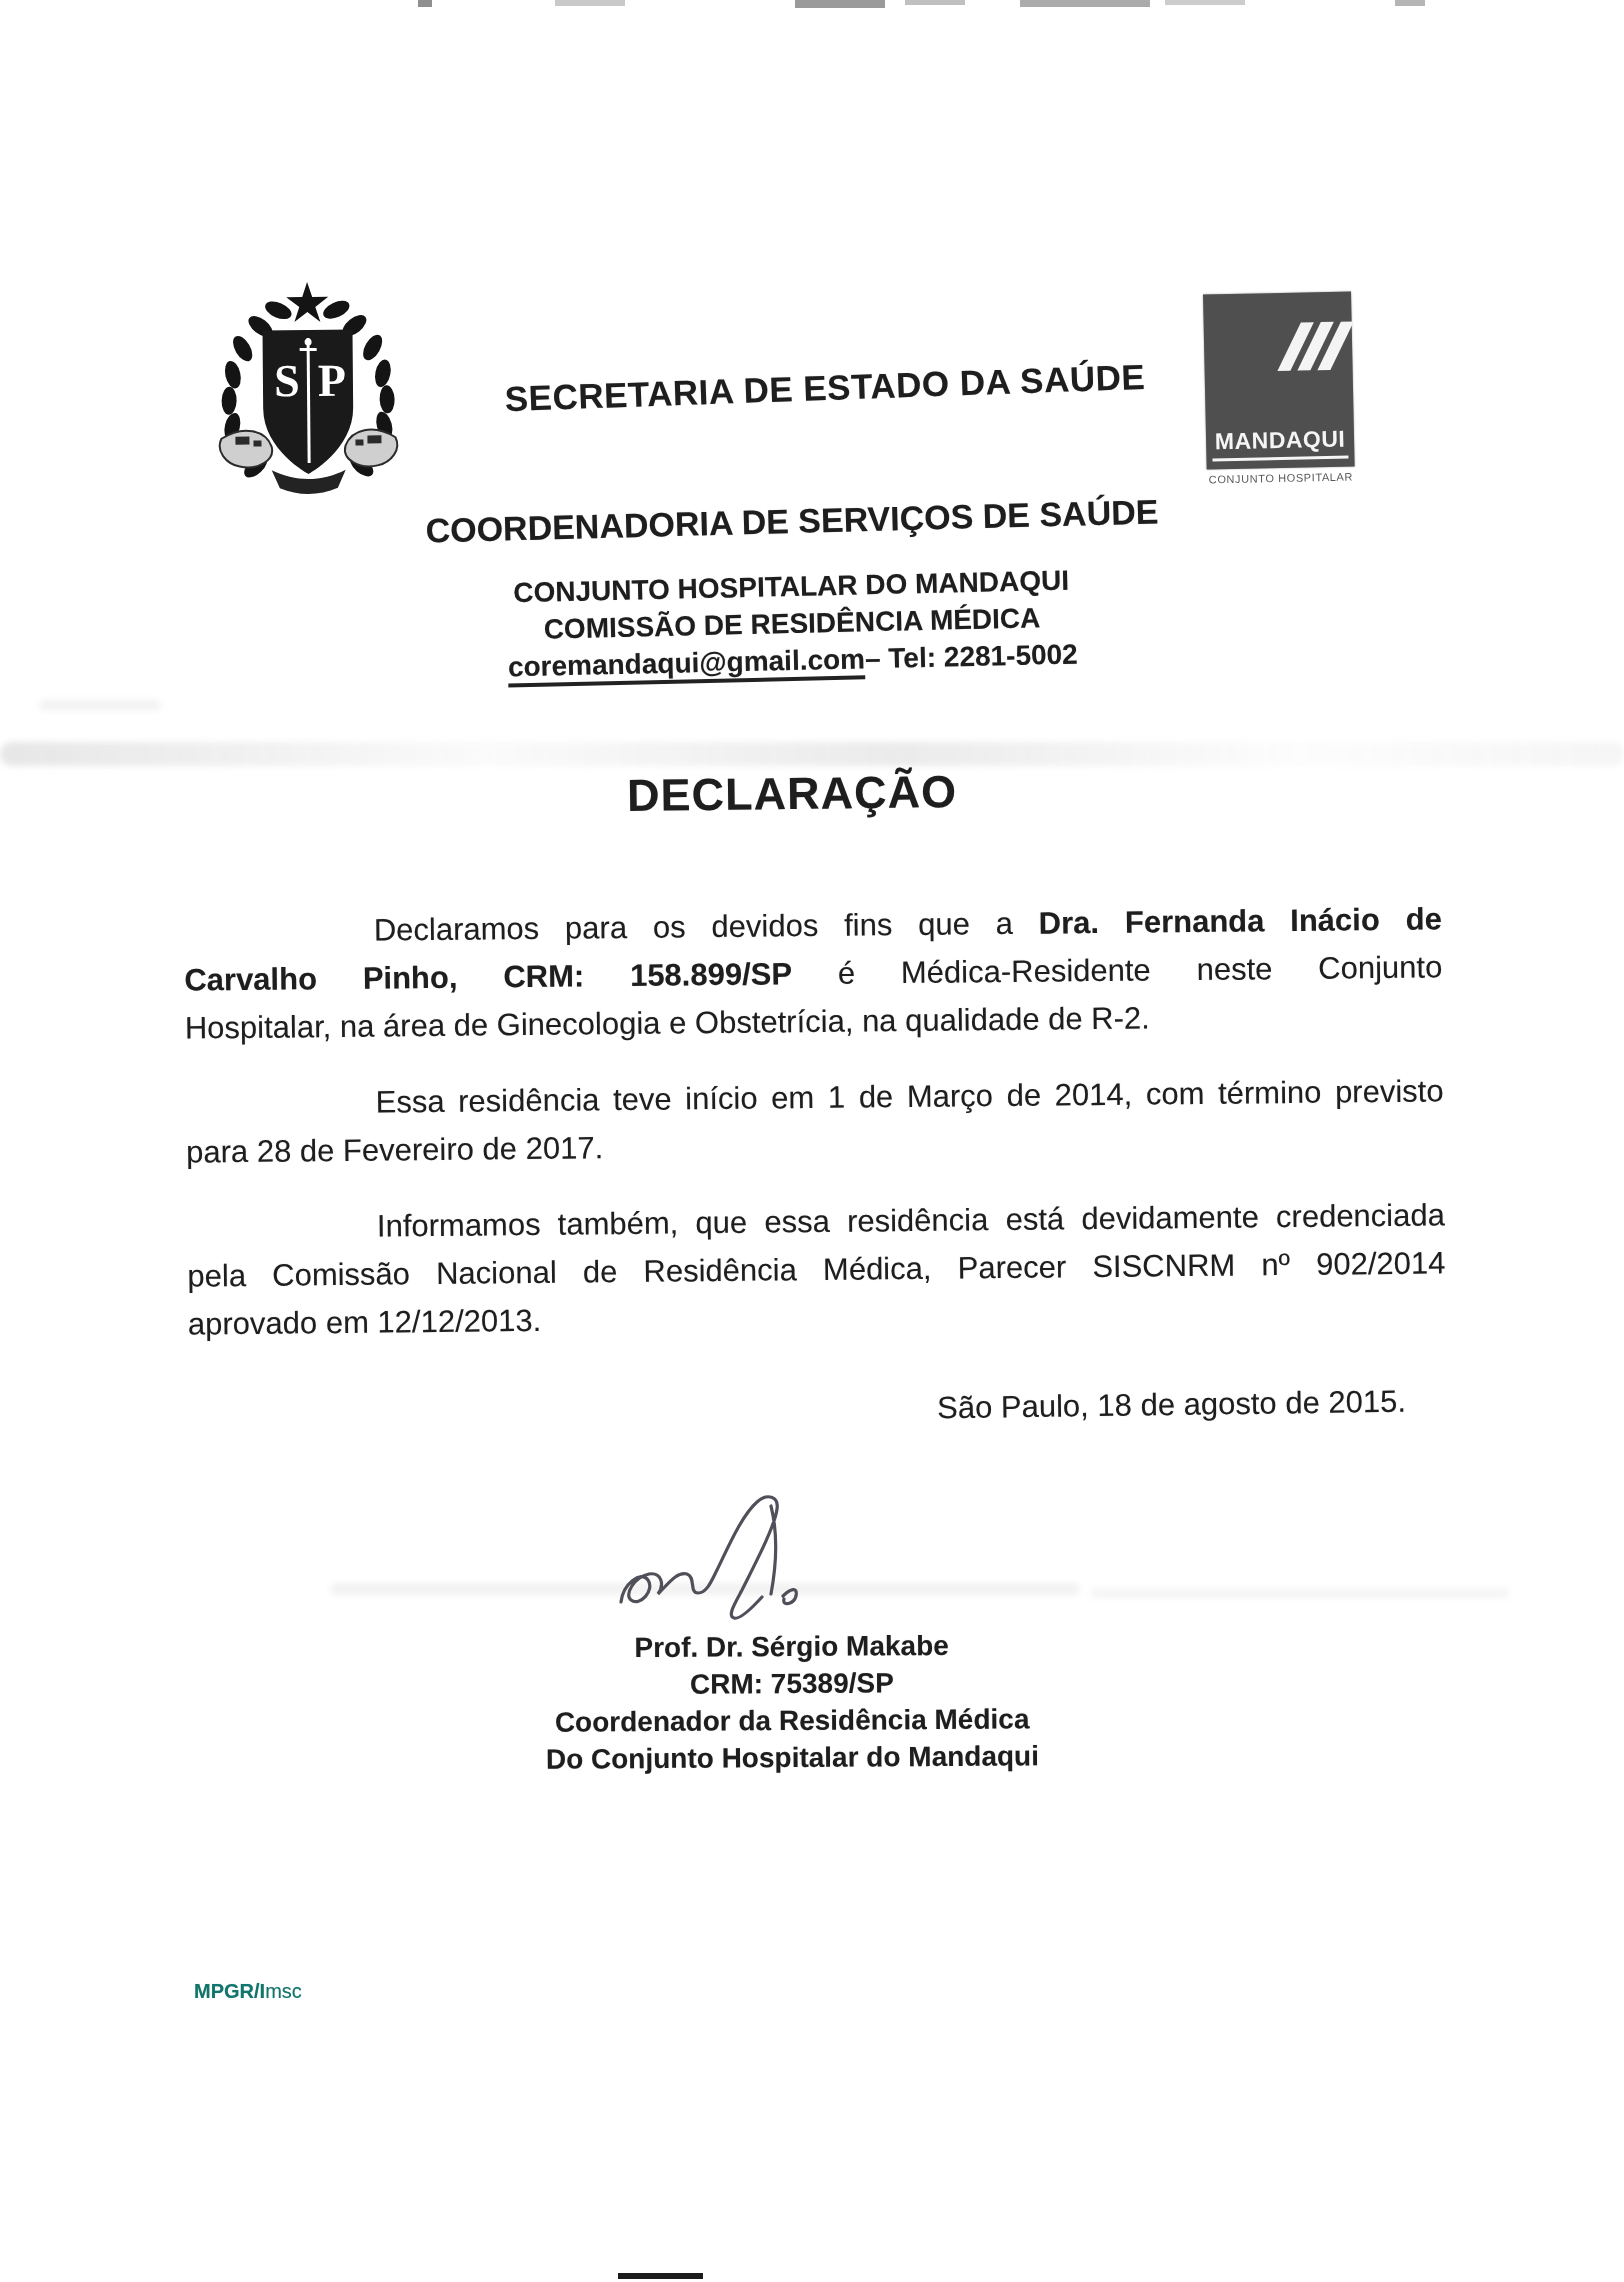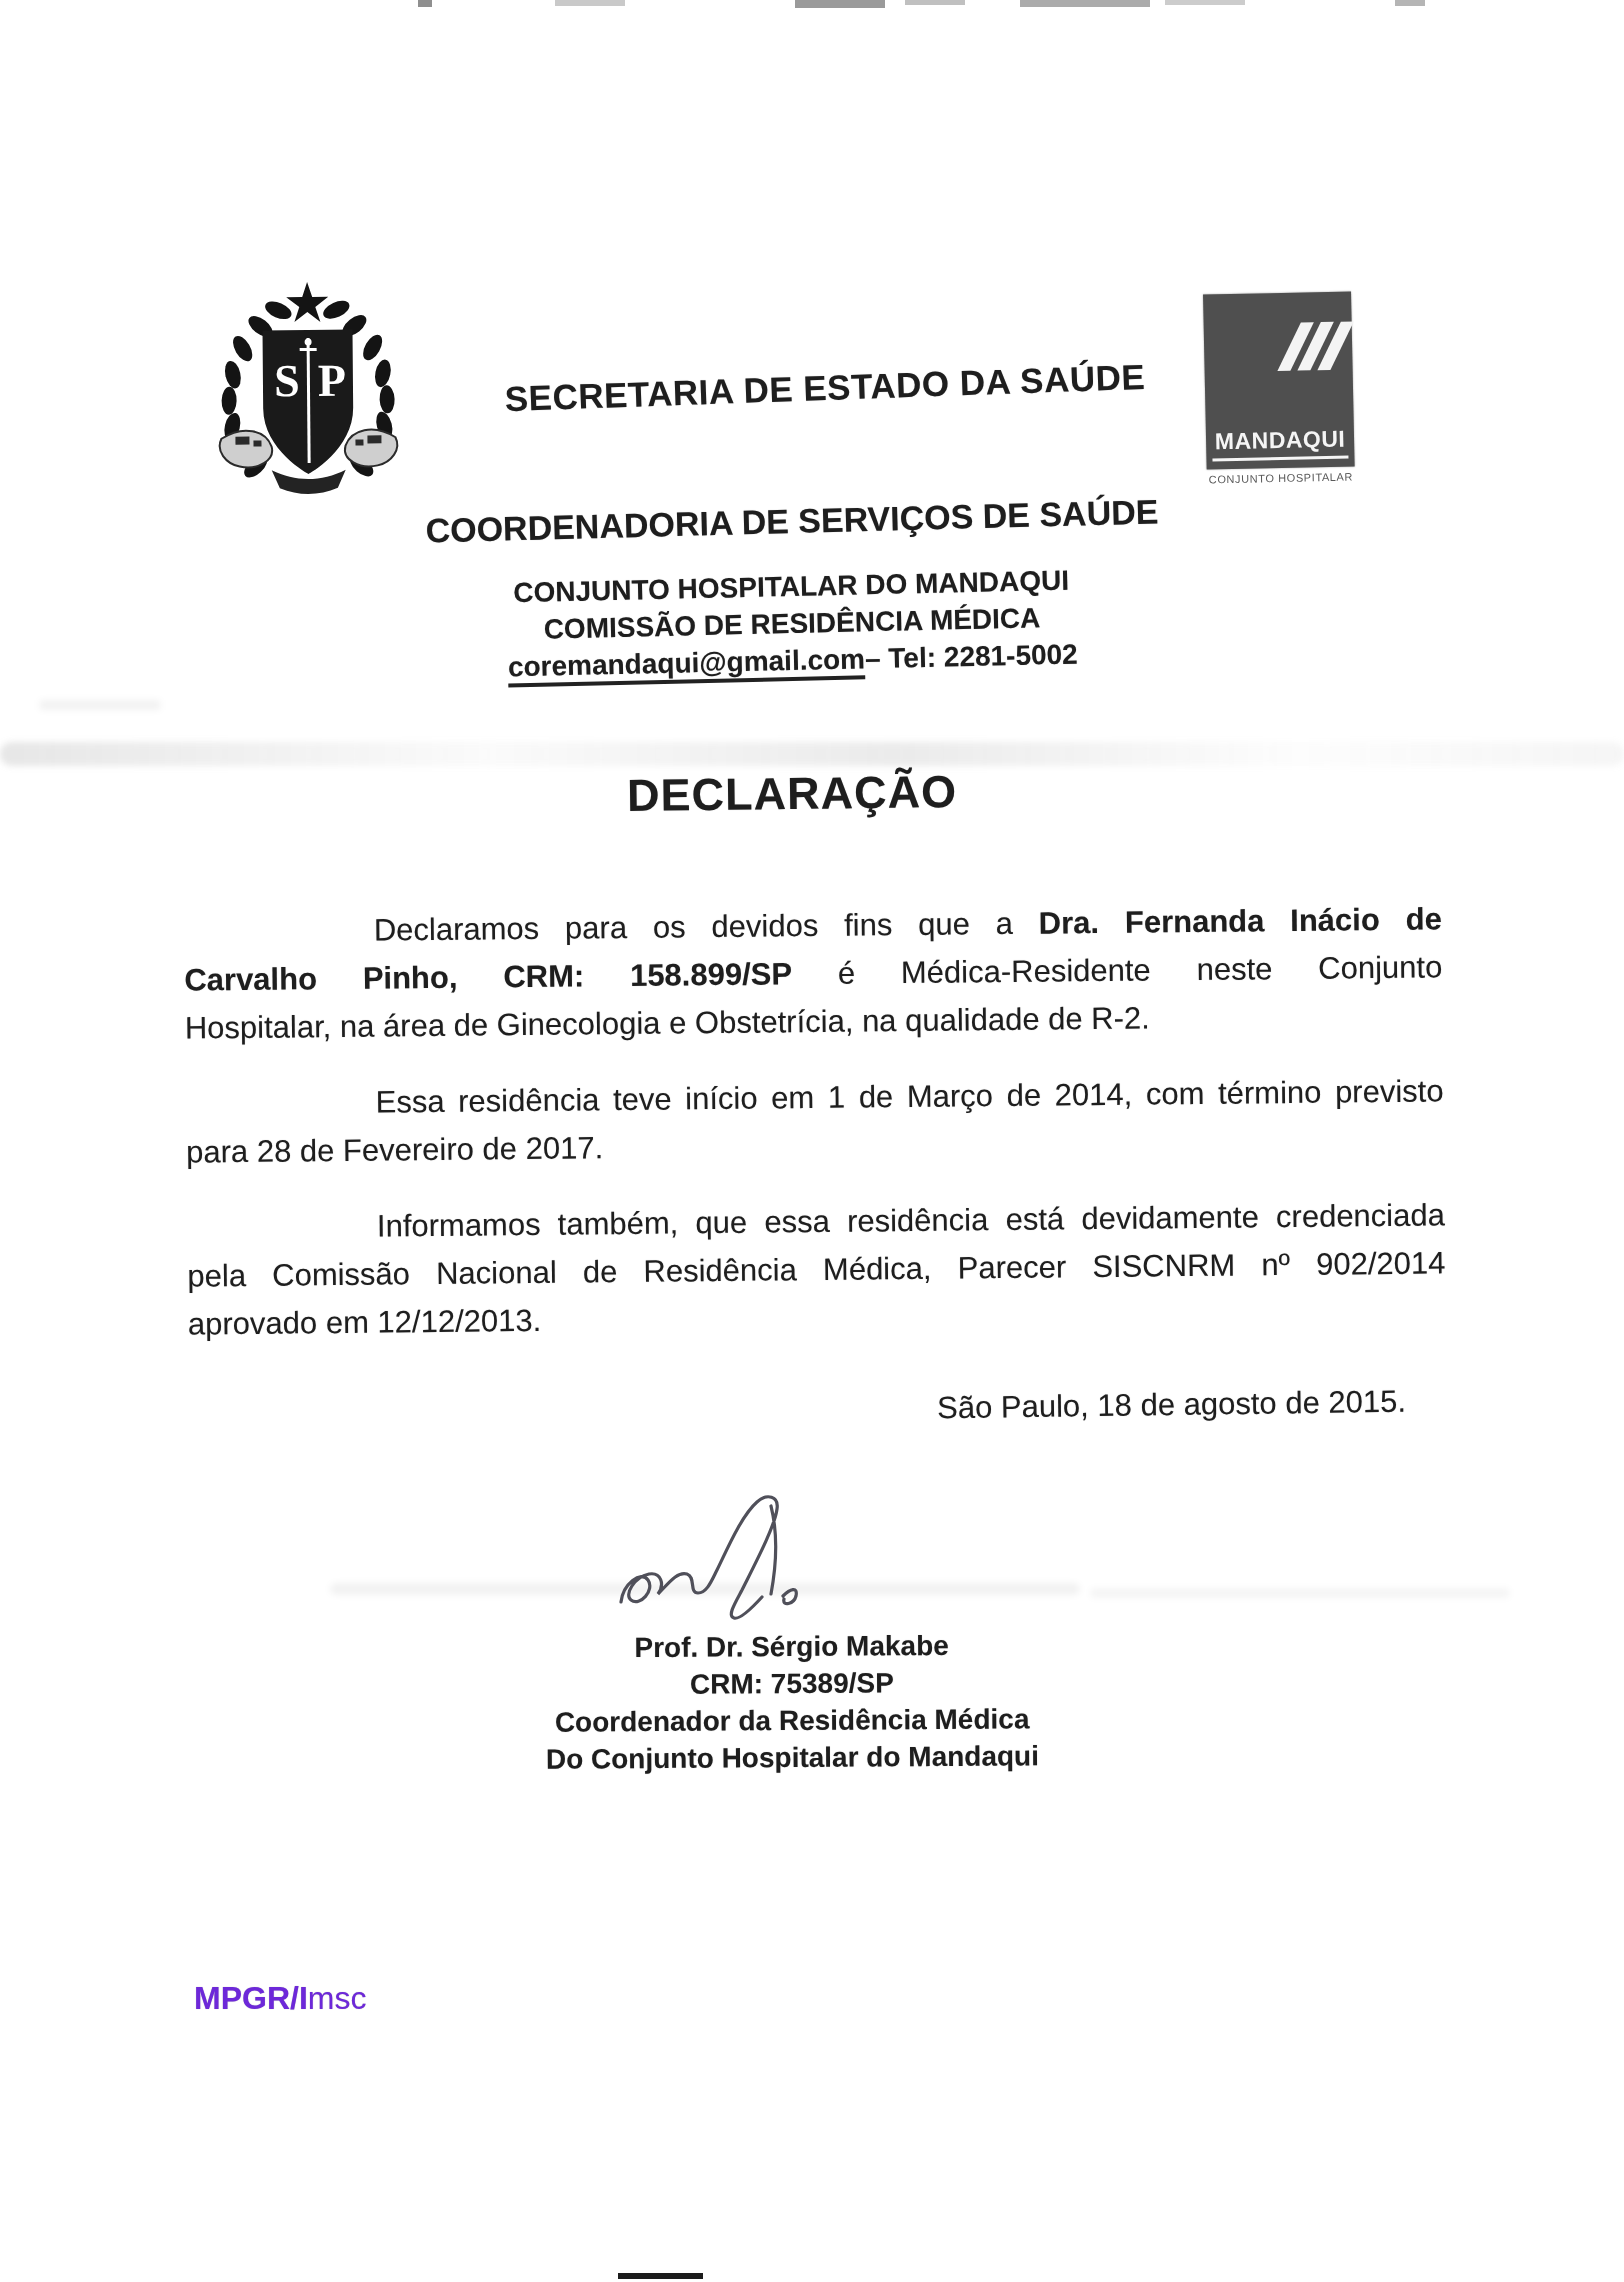--- a/index.html
+++ b/index.html
@@ -68,21 +68,21 @@
   }
 
   
   .sig-scribble{position:absolute;left:605px;top:1490px;width:300px;height:145px;}
   .sig-block{
     position:absolute;left:0;top:1628px;width:1584px;text-align:center;
     font-size:28px;font-weight:bold;line-height:37px;transform:rotate(-0.4deg);
   }
 
   
-  .footer-ref{position:absolute;left:194px;top:1980px;font-size:32px;color:#6d28d9;}
+  .footer-ref{position:absolute;left:194px;top:1980px;font-size:20px;color:#0f766e;}
   .footer-ref .b{font-weight:bold;}
 
   
   .artifact{position:absolute;pointer-events:none;}
   .a-top1{left:418px;top:0;width:14px;height:7px;background:#8f8f8f;}
   .a-top2{left:555px;top:0;width:70px;height:6px;background:#cscsc;background:#c9c9c9;}
   .a-top3{left:795px;top:0;width:90px;height:8px;background:#9a9a9a;}
   .a-top4{left:905px;top:0;width:60px;height:5px;background:#c0c0c0;}
   .a-top5{left:1020px;top:0;width:130px;height:7px;background:#ababab;}
   .a-top6{left:1165px;top:0;width:80px;height:5px;background:#cccccc;}

